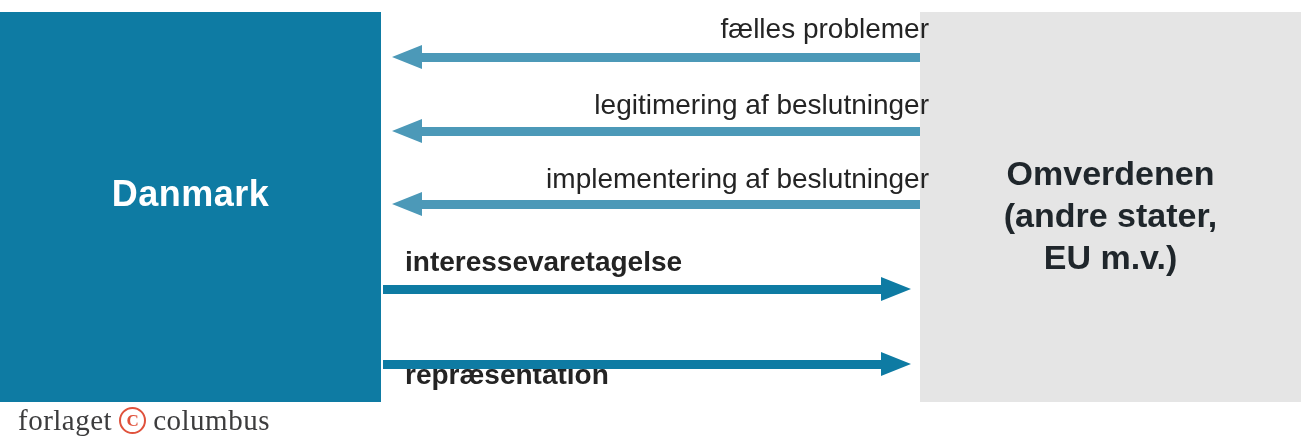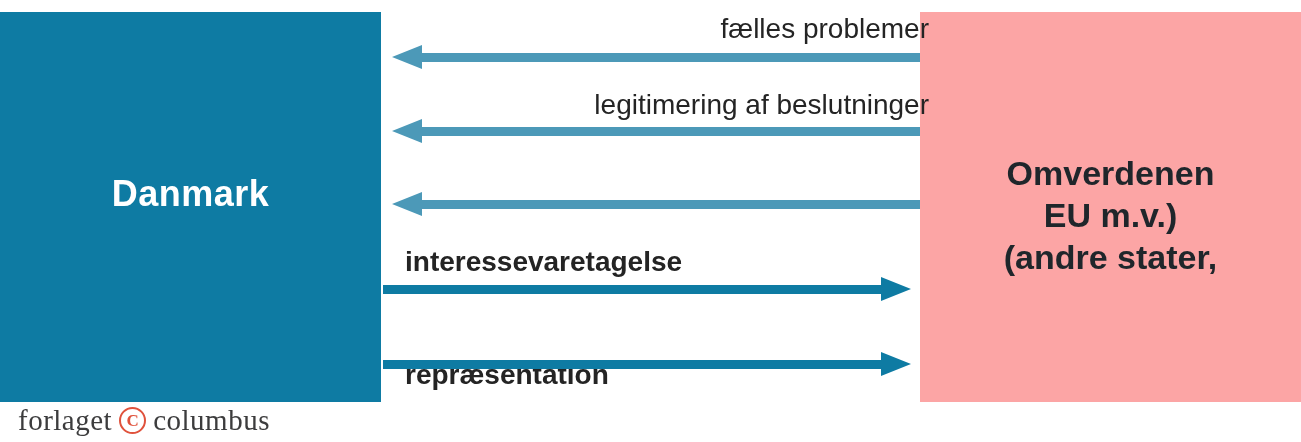--- a/index.html
+++ b/index.html
@@ -34,21 +34,21 @@
   .box-left .box-title {
     color: #ffffff;
     font-size: 36px;
     font-weight: bold;
     letter-spacing: 0.5px;
     margin-bottom: 26px;
   }
   .box-right {
     left: 920px;
     width: 381px;
-    background: #fca5a5;
+    background: #e5e5e5;
   }
   .box-right .box-title {
     color: #1f262b;
     font-size: 34px;
     font-weight: bold;
     text-align: center;
     line-height: 42px;
     margin-top: 16px;
   }
 
@@ -134,27 +134,28 @@
 
 <div class="canvas">
 
   <div class="box box-left">
     <div class="box-title">Danmark</div>
   </div>
 
   <div class="box box-right">
     <div class="box-title">
       <div>Omverdenen</div>
+      <div>(andre stater,</div>
       <div>EU m.v.)</div>
-      <div>(andre stater,</div>
     </div>
   </div>
 
   <div class="arrow-label lbl-right-aligned lbl-1">fælles problemer</div>
   <div class="arrow-label lbl-right-aligned lbl-2">legitimering af beslutninger</div>
+  <div class="arrow-label lbl-right-aligned lbl-3">implementering af beslutninger</div>
   <div class="arrow-label lbl-left-aligned lbl-4">interessevaretagelse</div>
   <div class="arrow-label lbl-left-aligned lbl-5">repræsentation</div>
 
   <div class="arrow dir-left arr-1">
     <span class="head"></span>
     <span class="shaft"></span>
   </div>
   <div class="arrow dir-left arr-2">
     <span class="head"></span>
     <span class="shaft"></span>

